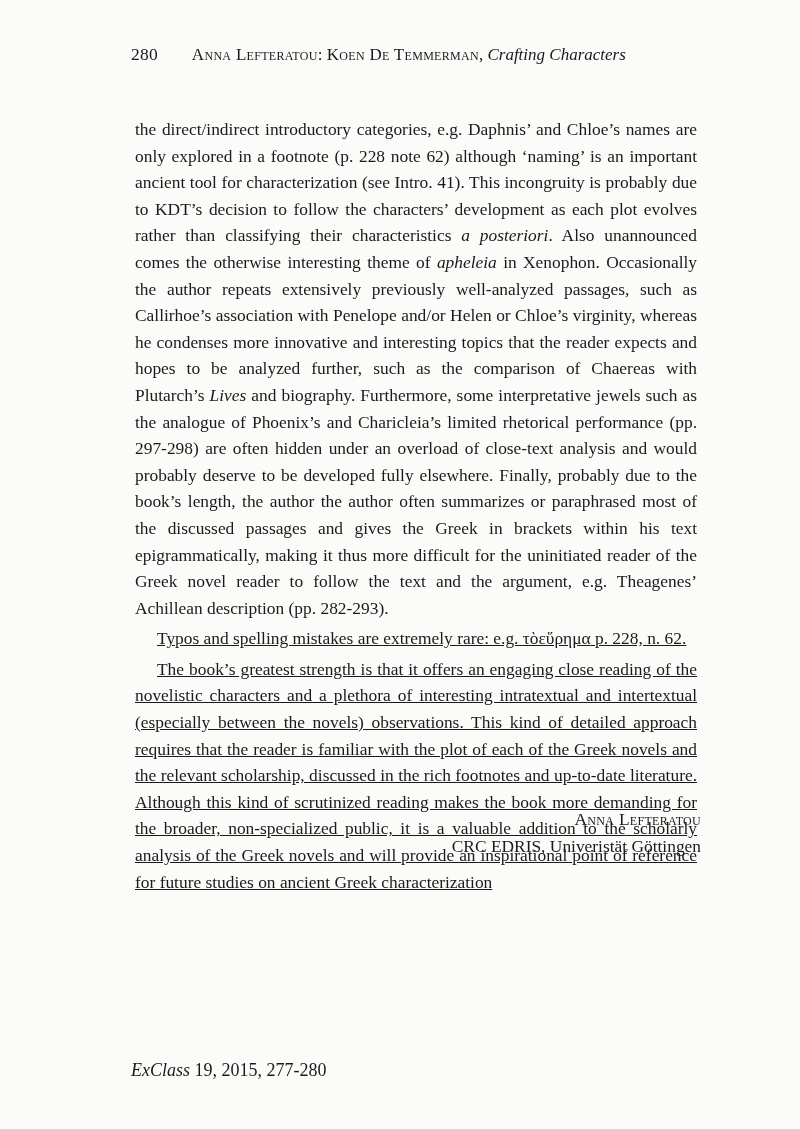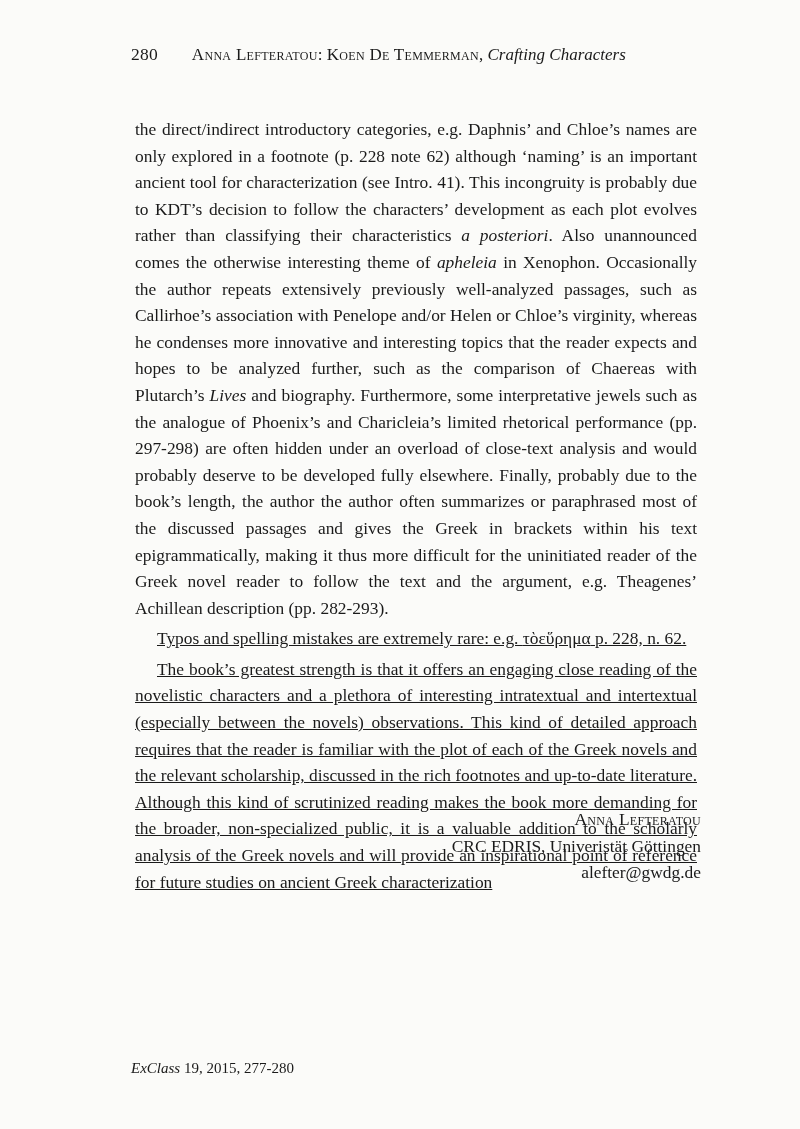--- a/index.html
+++ b/index.html
@@ -80,21 +80,21 @@
   .sig-name {
     font-variant: small-caps;
     letter-spacing: 0.3px;
   }
 
   
   .footer {
     position: absolute;
     left: 114px;
     top: 1060px;
-    font-size: 15px;
+    font-size: 18px;
     white-space: nowrap;
   }
   .footer .ital { font-style: italic; }
 </style>
 </head>
 <body>
 
 <div class="page">
 
   <div class="runhead">
@@ -106,18 +106,17 @@
 
     <p class="indent"><span>Typos and spelling mistakes are extremely rare: e.g. </span><span>τὸεὕρημα</span><span> p. 228, n. 62.</span></p>
 
     <p class="indent">The book’s greatest strength is that it offers an engaging close reading of the novelistic characters and a plethora of interesting intratextual and intertextual (especially between the novels) observations. This kind of detailed approach requires that the reader is familiar with the plot of each of the Greek novels and the relevant scholarship, discussed in the rich footnotes and up-to-date literature. Although this kind of scrutinized reading makes the book more demanding for the broader, non-specialized public, it is a valuable addition to the scholarly analysis of the Greek novels and will provide an inspirational point of reference for future studies on ancient Greek characterization</p>
 
   </div>
 
   <div class="signature">
     <div class="sig-name">Anna Lefteratou</div>
     <div>CRC EDRIS, Univeristät Göttingen</div>
-    <div>alefter@gwdg.de</div>
   </div>
 
   <div class="footer"><span class="ital">ExClass</span><span> 19, 2015, 277-280</span></div>
 
 </div>
 
 </body></html>

